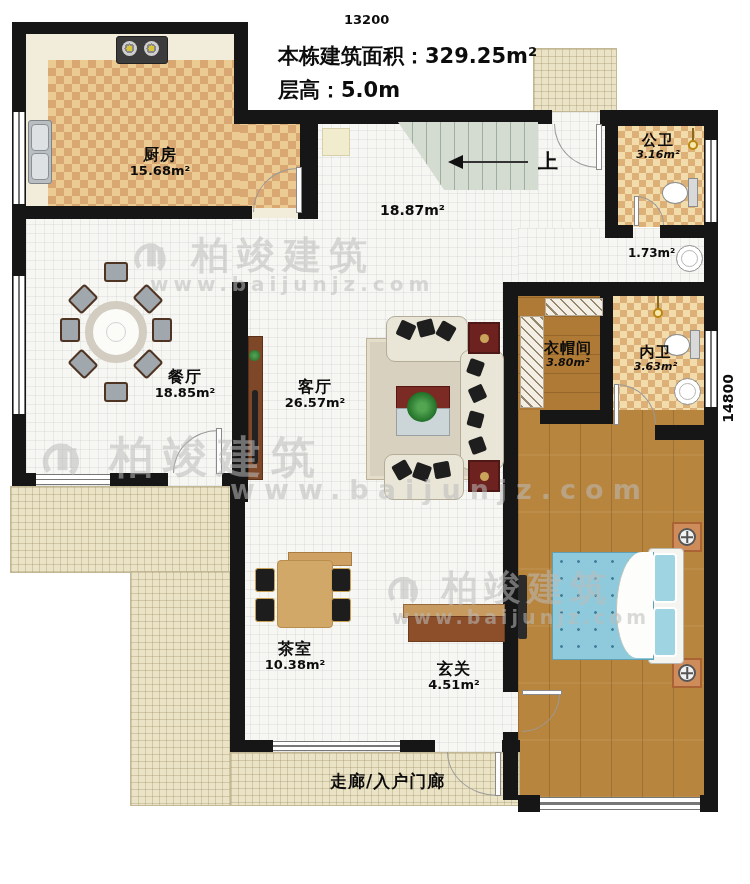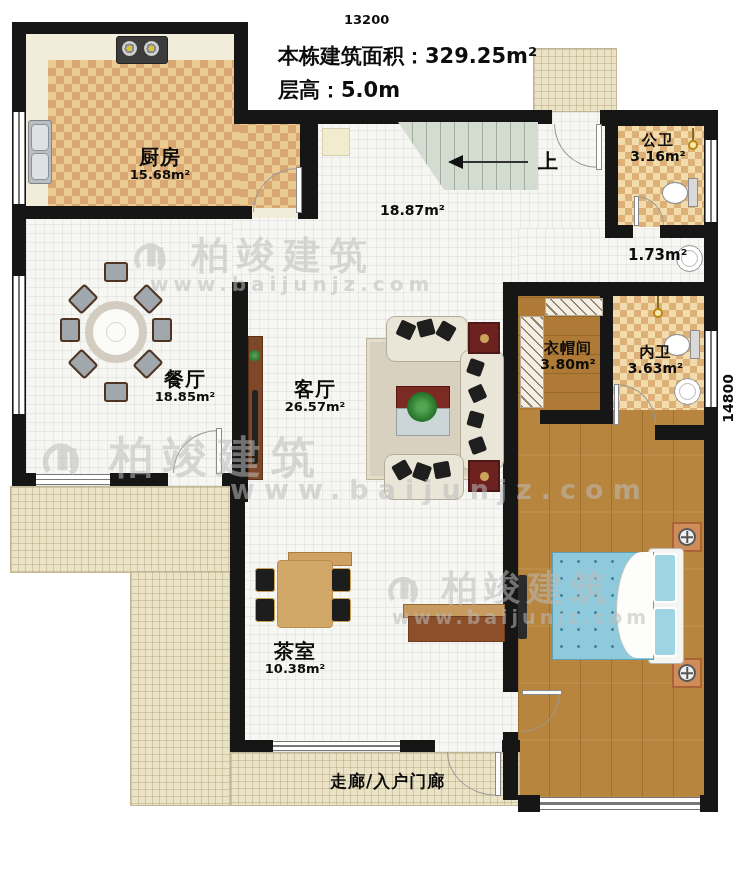--- a/index.html
+++ b/index.html
@@ -16,24 +16,24 @@
   .woodH{position:absolute;background-color:#ae7a35;background-image:repeating-linear-gradient(0deg,rgba(92,60,20,.3) 0 1px,transparent 1px 19px);}
   .winh{position:absolute;background:linear-gradient(to bottom,#777 0 1px,#fff 1px 42%,#777 42% 58%,#fff 58% calc(100% - 1px),#777 calc(100% - 1px) 100%);}
   .winv{position:absolute;background:linear-gradient(to right,#777 0 1px,#fff 1px 42%,#777 42% 58%,#fff 58% calc(100% - 1px),#777 calc(100% - 1px) 100%);}
   .arc{position:absolute;border:0 solid #9a9a9a;box-sizing:border-box;}
   .arc-tl{border-top-left-radius:100%;border-top-width:1.4px;border-left-width:1.4px;}
   .arc-tr{border-top-right-radius:100%;border-top-width:1.4px;border-right-width:1.4px;}
   .arc-bl{border-bottom-left-radius:100%;border-bottom-width:1.4px;border-left-width:1.4px;}
   .arc-br{border-bottom-right-radius:100%;border-bottom-width:1.4px;border-right-width:1.4px;}
   .leaf{position:absolute;background:#fdfdfd;border:1px solid #8a8a8a;box-sizing:border-box;}
   .room-label{position:absolute;text-align:center;color:#0c0c0c;font-weight:bold;line-height:1.12;white-space:nowrap;}
-  .room-label .nm{display:block;font-size:20px;letter-spacing:1px;}
+  .room-label .nm{display:block;font-size:16px;letter-spacing:1px;}
   .room-label .ar{display:block;font-size:13px;}
   .room-label.sm .nm{font-size:15px;}
-  .room-label.sm .ar{font-size:14px;}
+  .room-label.sm .ar{font-size:11px;font-style:italic;}
   .annot{position:absolute;color:#0c0c0c;font-weight:bold;white-space:nowrap;}
   .stairs{position:absolute;background-color:#d4dbd1;background-image:repeating-linear-gradient(90deg,#9fae9f 0 1px,transparent 1px 14px);clip-path:polygon(0 0,100% 0,100% 100%,33% 100%);}
   .sofa{position:absolute;background:#eae6d7;border:1px solid #b3ac98;border-radius:9px;}
   .pillow{position:absolute;background:#1e1e1e;border-radius:2px;}
   .chairD{position:absolute;width:24px;height:20px;background:#a0a7ad;border:2.5px solid #4f3424;border-radius:3px;box-sizing:border-box;}
   .chairT{position:absolute;width:20px;height:24px;background:#1d1d1d;border:1.5px solid #caa052;border-radius:3px;box-sizing:border-box;}
   .nstand{position:absolute;width:30px;height:30px;background:#cf8c5b;border:2px solid #a96334;box-sizing:border-box;}
   .lamp{position:absolute;width:18px;height:18px;background:#f2f2f2;border:2px solid #555;border-radius:50%;box-sizing:border-box;}
   .lamp:before{content:"";position:absolute;left:50%;top:1px;bottom:1px;width:1.5px;background:#555;transform:translateX(-50%);}
   .lamp:after{content:"";position:absolute;top:50%;left:1px;right:1px;height:1.5px;background:#555;transform:translateY(-50%);}
@@ -212,36 +212,40 @@
   </div>
   <div class="room-label" style="left:130px;top:368px;width:110px">
     <span class="nm">餐厅</span>
     <span class="ar">18.85m²</span>
   </div>
   <div class="room-label" style="left:260px;top:378px;width:110px">
     <span class="nm">客厅</span>
     <span class="ar">26.57m²</span>
   </div>
   <div class="annot" style="left:380px;top:202px;font-size:14px">18.87m²</div>
-  <div class="annot" style="left:628px;top:246px;font-size:15px">1.73m²</div>
+  <div class="annot" style="left:628px;top:246px;font-size:12px">1.73m²</div>
   <div class="room-label sm" style="left:608px;top:132px;width:100px">
     <span class="nm">公卫</span>
     <span class="ar">3.16m²</span>
   </div>
   <div class="room-label sm" style="left:518px;top:340px;width:100px">
     <span class="nm">衣帽间</span>
     <span class="ar">3.80m²</span>
   </div>
   <div class="room-label sm" style="left:608px;top:344px;width:95px">
     <span class="nm">内卫</span>
     <span class="ar">3.63m²</span>
   </div>
   <div class="room-label" style="left:240px;top:640px;width:110px">
     <span class="nm">茶室</span>
     <span class="ar">10.38m²</span>
+  </div>
+  <div class="room-label" style="left:404px;top:660px;width:100px">
+    <span class="nm">玄关</span>
+    <span class="ar">4.51m²</span>
   </div>
   <div class="annot" style="left:330px;top:770px;font-size:17px;letter-spacing:1px">走廊/入户门廊</div>
 
   <div class="dim" style="left:344px;top:12px">13200</div>
   <div class="annot" style="left:278px;top:42px;font-size:21px">本栋建筑面积：329.25m²</div>
   <div class="annot" style="left:278px;top:76px;font-size:21px">层高：5.0m</div>
   <div class="dim" style="left:720px;top:374px;writing-mode:vertical-rl;transform:rotate(180deg);font-size:14px">14800</div>
 
   <div class="wm" style="left:132px;top:230px;font-size:38px;letter-spacing:8px">
     <svg width="38" height="38" viewBox="0 0 40 40" style="vertical-align:-6px">

